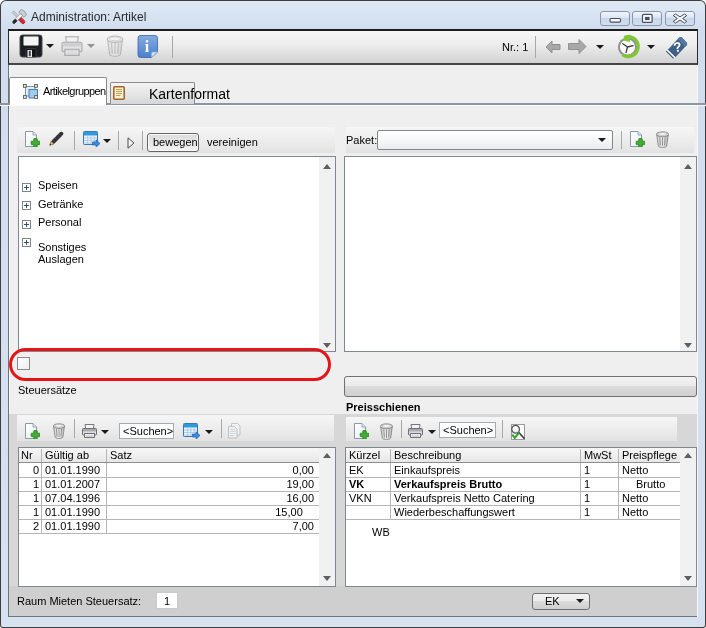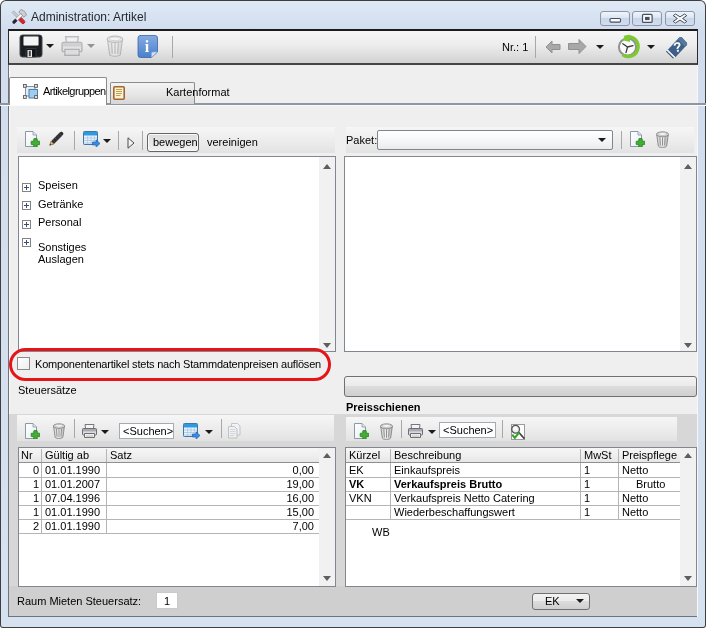--- a/index.html
+++ b/index.html
@@ -237,21 +237,21 @@
    <rect x="0.5" y="0.5" width="2.8" height="2.8" fill="#e8e8e8" stroke="#5a5a5a" stroke-width="0.9"></rect>
    <rect x="11.6" y="0.5" width="2.8" height="2.8" fill="#e8e8e8" stroke="#5a5a5a" stroke-width="0.9"></rect>
    <rect x="0.5" y="11.6" width="2.8" height="2.8" fill="#e8e8e8" stroke="#5a5a5a" stroke-width="0.9"></rect>
    <rect x="11.6" y="11.6" width="2.8" height="2.8" fill="#e8e8e8" stroke="#5a5a5a" stroke-width="0.9"></rect>
  </svg>
  <div class="t" style="left:43px;top:85px;font-size:11px;letter-spacing:-0.6px;">Artikelgruppen</div>
  <svg class="abs" style="left:113px;top:86px" width="12" height="14" viewBox="0 0 12 14">
    <rect x="0.8" y="0.8" width="10.4" height="12.4" rx="1" fill="#fbf3d9" stroke="#a2672c" stroke-width="1.6"></rect>
    <path d="M3 3.5 h6 M3 5.5 h6 M3 7.5 h6 M3 9.5 h4.5" stroke="#c3a04b" stroke-width="1"></path>
  </svg>
- <div class="t" style="left:134px;top:86px;font-size:11px;padding-left:32px;">Kartenformat</div>
+ <div class="t" style="left:117px;top:86px;font-size:14px;padding-left:32px;">Kartenformat</div>
 
  <div class="strip" style="left:17px;top:127px;width:318px;height:26px;"></div>
  <svg class="abs" style="left:24px;top:131px" width="16" height="16">
       <use href="#pageplus"></use>
     </svg>
  <svg class="abs" style="left:48px;top:131px" width="16" height="16">
       <use href="#pencil"></use>
     </svg>
  <svg class="abs" style="left:83px;top:131px" width="17" height="16">
       <use href="#tableic"></use>
@@ -277,21 +277,20 @@
  <div class="plusbox" style="left:22px;top:220px;"></div>
  <div class="plusbox" style="left:22px;top:238px;"></div>
  <div class="t" style="left:38px;top:179px;">Speisen</div>
  <div class="t" style="left:38px;top:198px;">Getränke</div>
  <div class="t" style="left:38px;top:216px;">Personal</div>
  <div class="t" style="left:38px;top:241px;">Sonstiges</div>
  <div class="t" style="left:38px;top:253px;">Auslagen</div>
 
  <div id="redellipse"></div>
  <div class="abs" style="left:17px;top:357px;width:13px;height:13px;border:1px solid #8b8b8b;background:linear-gradient(135deg,#fff 0,#eee 100%);"></div>
- <div class="t" style="left:35px;top:358px;letter-spacing:-0.2px;">Komponentenartikel stets nach Stammdatenpreisen auflösen</div>
 
  <div class="strip" style="left:346px;top:127px;width:348px;height:26px;"></div>
  <div class="t" style="left:346px;top:134px;">Paket:</div>
  <div class="combo" style="left:377px;top:130px;width:236px;height:20px;"></div>
  <div class="caret" style="left:598px;top:138px;"></div>
  <div class="vsep" style="left:621px;top:131px;height:18px;"></div>
  <svg class="abs" style="left:629px;top:131px" width="16" height="16">
       <use href="#pageplus"></use>
     </svg>
  <svg class="abs" style="left:654px;top:131px" width="17" height="17">
@@ -353,21 +352,21 @@
  <div class="tr" style="left:20px;top:506px;width:19px;">1</div>
  <div class="tr" style="left:20px;top:520px;width:19px;">2</div>
  <div class="t" style="left:45px;top:464px;">01.01.1990</div>
  <div class="t" style="left:45px;top:478px;">01.01.2007</div>
  <div class="t" style="left:45px;top:492px;">07.04.1996</div>
  <div class="t" style="left:45px;top:506px;">01.01.1990</div>
  <div class="t" style="left:45px;top:520px;">01.01.1990</div>
  <div class="tr" style="left:264px;top:464px;width:50px;">0,00</div>
  <div class="tr" style="left:264px;top:478px;width:50px;">19,00</div>
  <div class="tr" style="left:264px;top:492px;width:50px;">16,00</div>
- <div class="tr" style="left:264px;top:506px;width:50px;">15,00</div>
+ <div class="tr" style="left:264px;top:506px;width:50px;text-align:center;">15,00</div>
  <div class="tr" style="left:264px;top:520px;width:50px;">7,00</div>
  <div class="sbar" style="left:319px;top:448px;width:16px;height:138px;"></div>
  <div class="arr-up" style="left:323px;top:453px;"></div>
  <div class="arr-dn" style="left:323px;top:576px;"></div>
 
  <div class="strip" style="left:346px;top:417px;width:331px;height:24px;"></div>
  <svg class="abs" style="left:353px;top:423px" width="16" height="16">
       <use href="#pageplus"></use>
     </svg>
  <svg class="abs" style="left:378px;top:423px" width="17" height="17">

